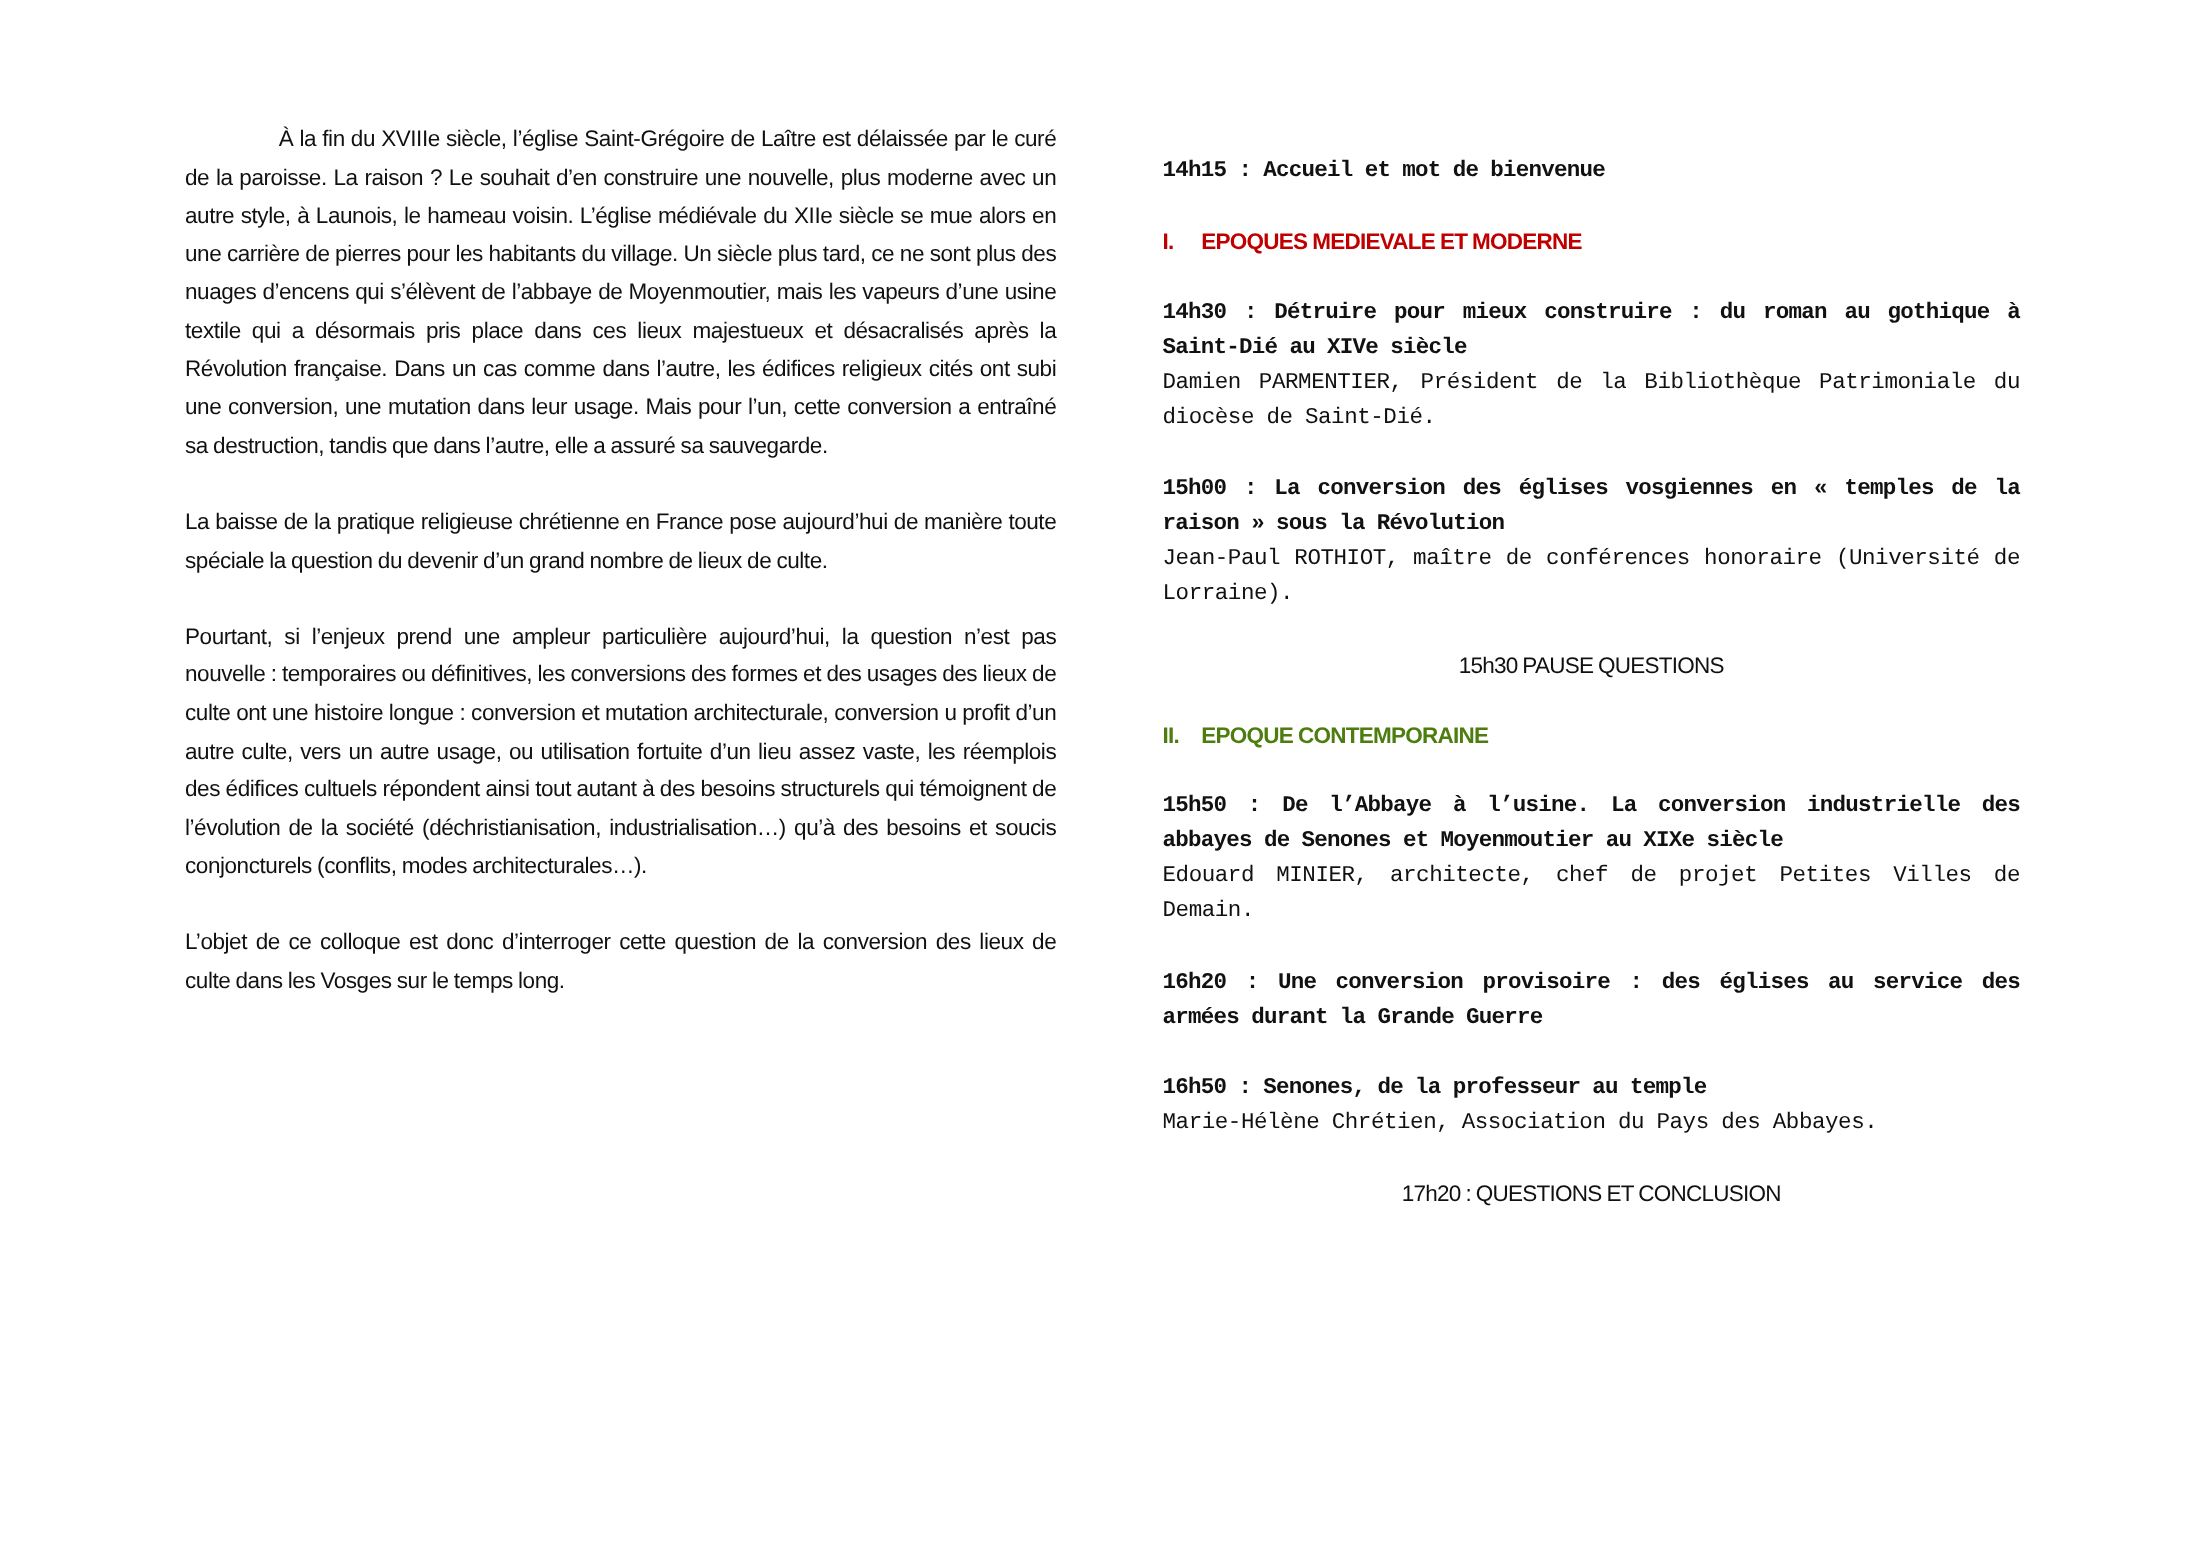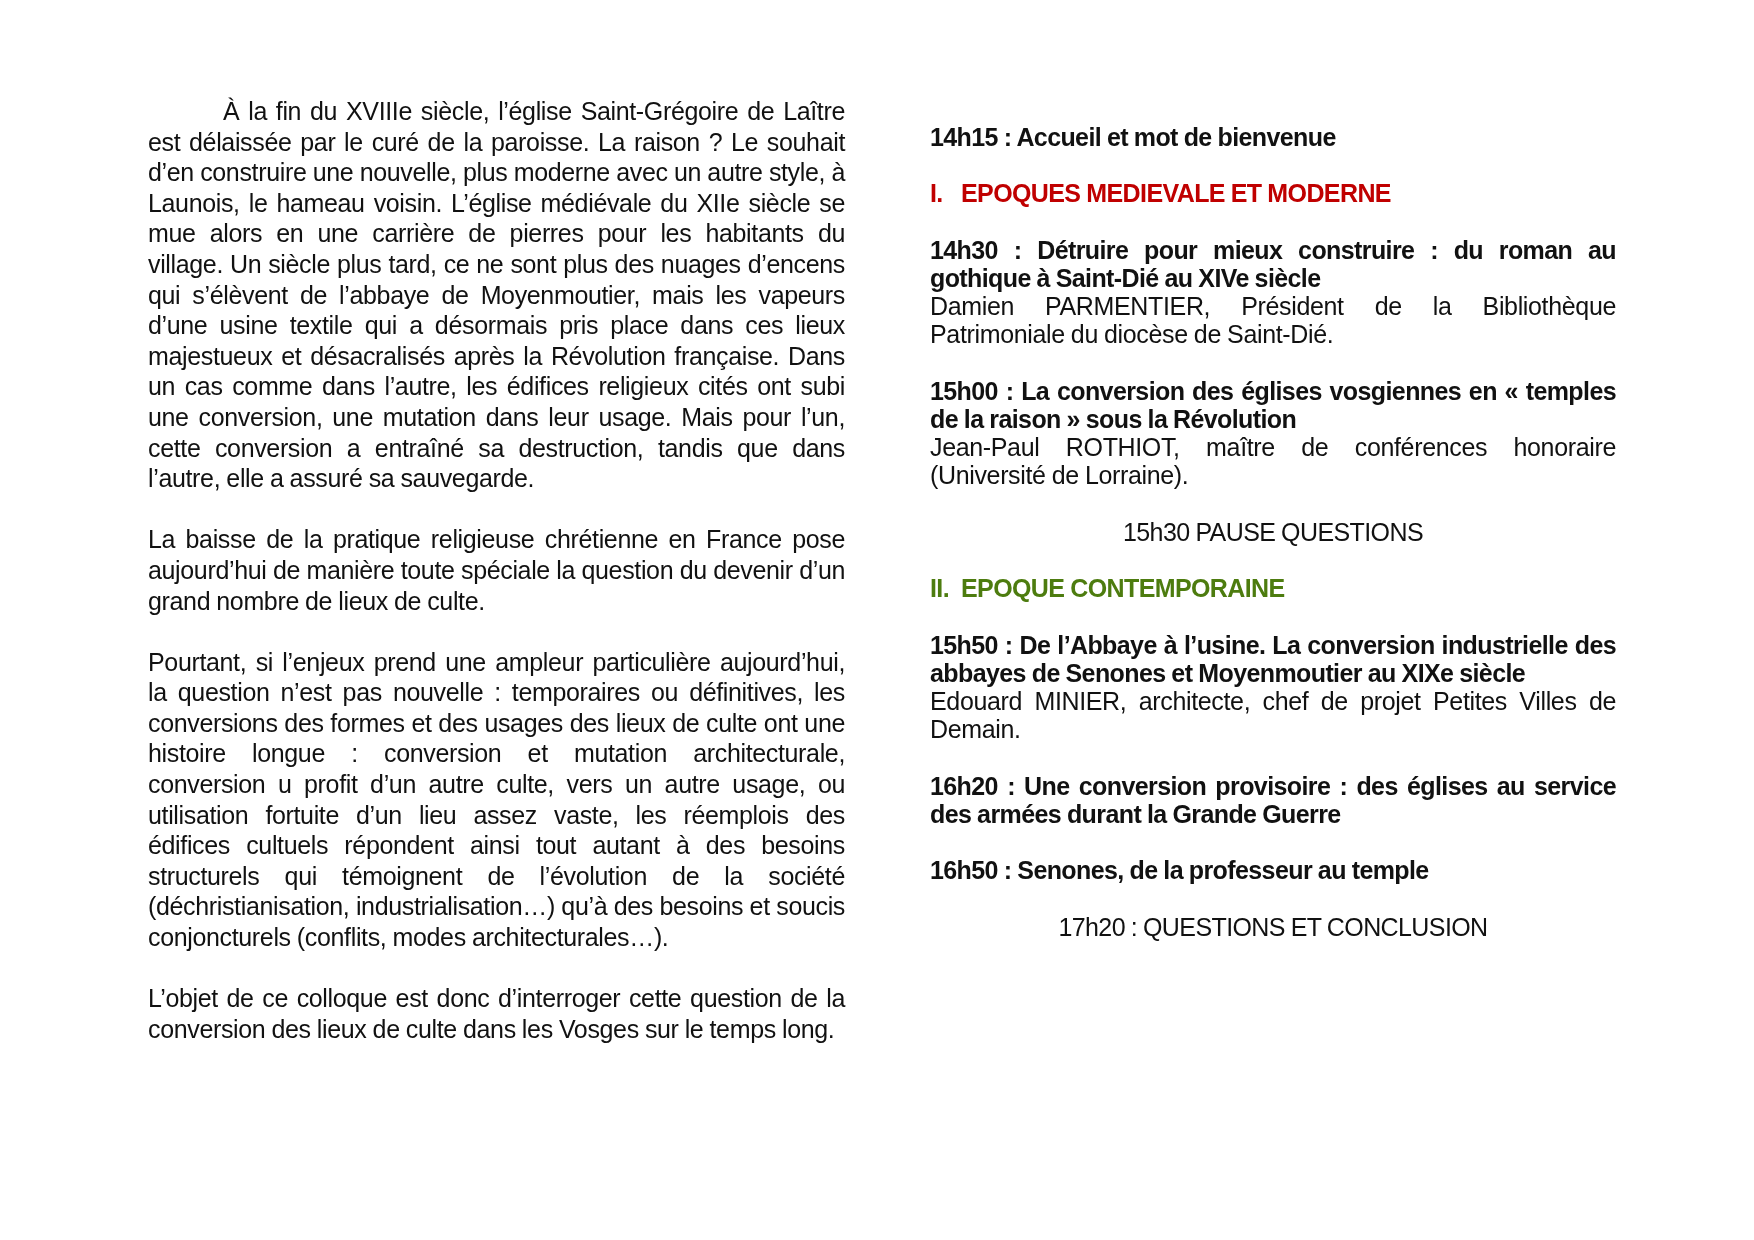--- a/index.html
+++ b/index.html
@@ -15,21 +15,21 @@
       font-family: "Liberation Sans", sans-serif;
       color: #111111;
     }
     .page {
       position: absolute;
       inset: 0;
       background: #ffffff;
     }
     .col {
       position: absolute;
-      font-size: 25px;
+      font-size: 18px;
       line-height: 30.6px;
       letter-spacing: -0.35px;
       word-spacing: -0.5px;
     }
     .col-left {
       left: 148px;
       top: 96px;
       width: 697px;
     }
     .col-right {
@@ -41,20 +41,21 @@
     .para {
       margin: 0 0 30.6px 0;
       text-align: justify;
       hyphens: none;
     }
     .para.indent {
       text-indent: 75px;
     }
     .prog-block {
       margin: 0 0 28.2px 0;
+      font-family: Liberation Mono, monospace;
     }
     .prog-title {
       font-weight: bold;
       margin: 0;
       text-align: justify;
       letter-spacing: -0.6px;
     }
     .prog-speaker {
       margin: 0;
       text-align: justify;
@@ -118,18 +119,19 @@
       <p class="prog-title">15h50 : De l’Abbaye à l’usine. La conversion industrielle des abbayes de Senones et Moyenmoutier au XIXe siècle</p>
       <p class="prog-speaker">Edouard MINIER, architecte, chef de projet Petites Villes de Demain.</p>
     </div>
 
     <div class="prog-block">
       <p class="prog-title">16h20 : Une conversion provisoire : des églises au service des armées durant la Grande Guerre</p>
     </div>
 
     <div class="prog-block">
       <p class="prog-title">16h50 : Senones, de la professeur au temple</p>
+      <p class="prog-speaker">Marie-Hélène Chrétien, Association du Pays des Abbayes.</p>
     </div>
 
     <p class="single-bold">17h20 : QUESTIONS ET CONCLUSION</p>
 
   </div>
 </div>
 
 </body></html>

